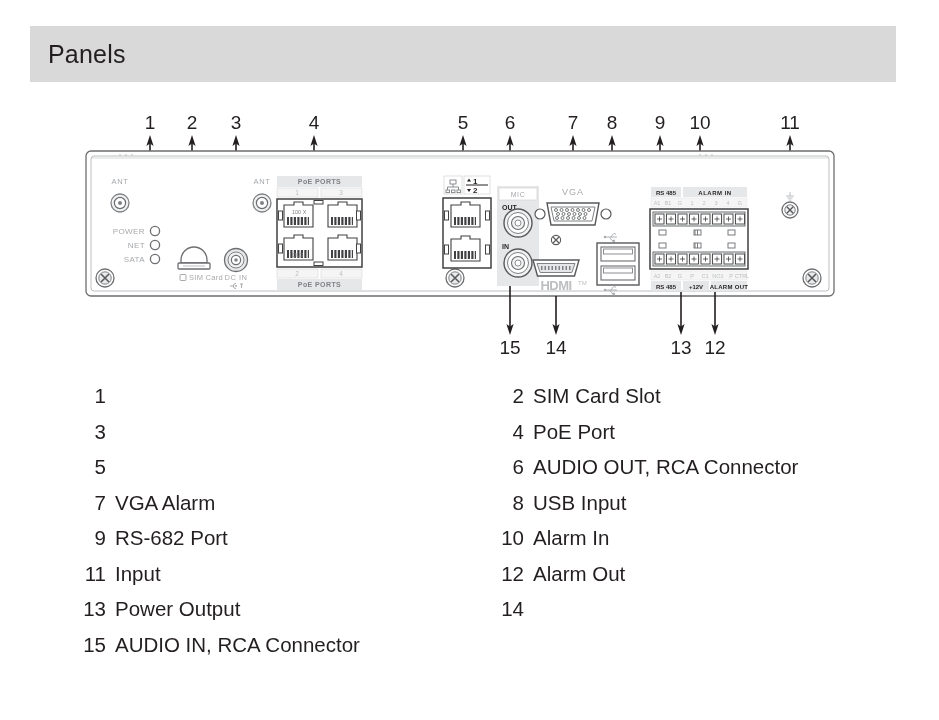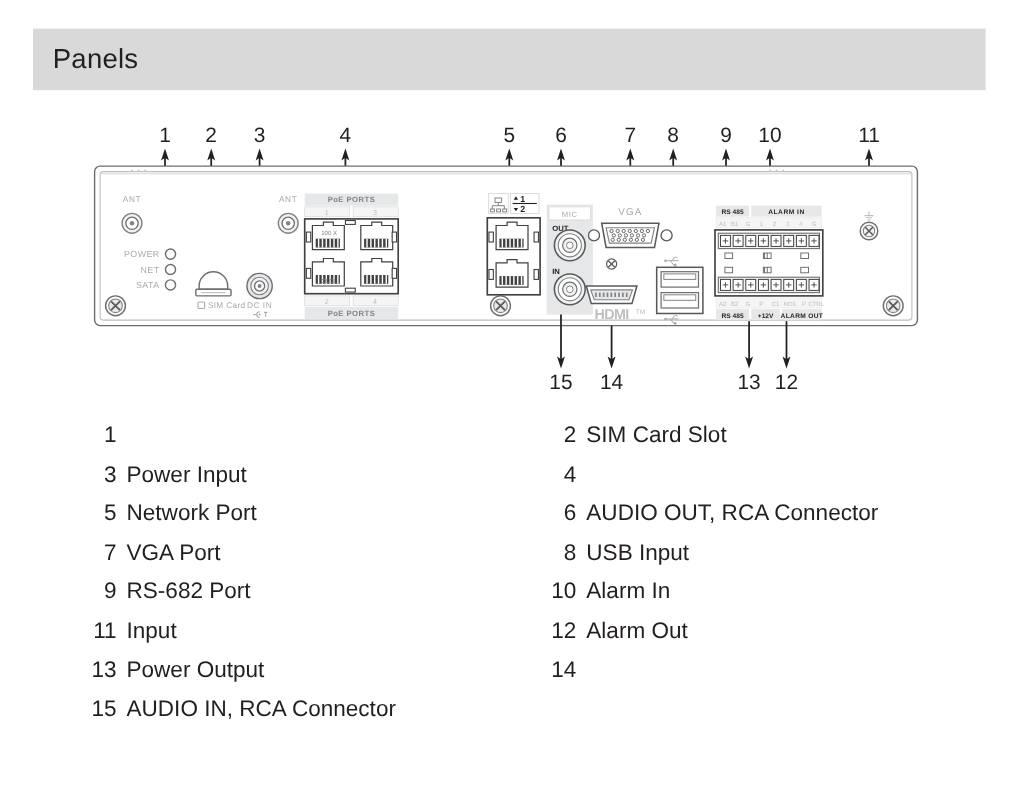--- a/index.html
+++ b/index.html
@@ -530,29 +530,27 @@
   </div>
 
   <div class="legend">
 
     <div class="legend-col left">
       <div class="legend-row">
         <span class="legend-num">1</span>
       </div>
       <div class="legend-row">
         <span class="legend-num">3</span>
-        <span class="legend-label">Power Input</span>
       </div>
       <div class="legend-row">
         <span class="legend-num">5</span>
-        <span class="legend-label">Network Port</span>
       </div>
       <div class="legend-row">
         <span class="legend-num">7</span>
-        <span class="legend-label">VGA Port</span>
+        <span class="legend-label">VGA Alarm</span>
       </div>
       <div class="legend-row">
         <span class="legend-num">9</span>
         <span class="legend-label">RS-682 Port</span>
       </div>
       <div class="legend-row">
         <span class="legend-num">11</span>
         <span class="legend-label">Input</span>
       </div>
       <div class="legend-row">
@@ -565,20 +563,21 @@
       </div>
     </div>
 
     <div class="legend-col right">
       <div class="legend-row">
         <span class="legend-num">2</span>
         <span class="legend-label">SIM Card Slot</span>
       </div>
       <div class="legend-row">
         <span class="legend-num">4</span>
+        <span class="legend-label">PoE Port</span>
       </div>
       <div class="legend-row">
         <span class="legend-num">6</span>
         <span class="legend-label">AUDIO OUT, RCA Connector</span>
       </div>
       <div class="legend-row">
         <span class="legend-num">8</span>
         <span class="legend-label">USB Input</span>
       </div>
       <div class="legend-row">

